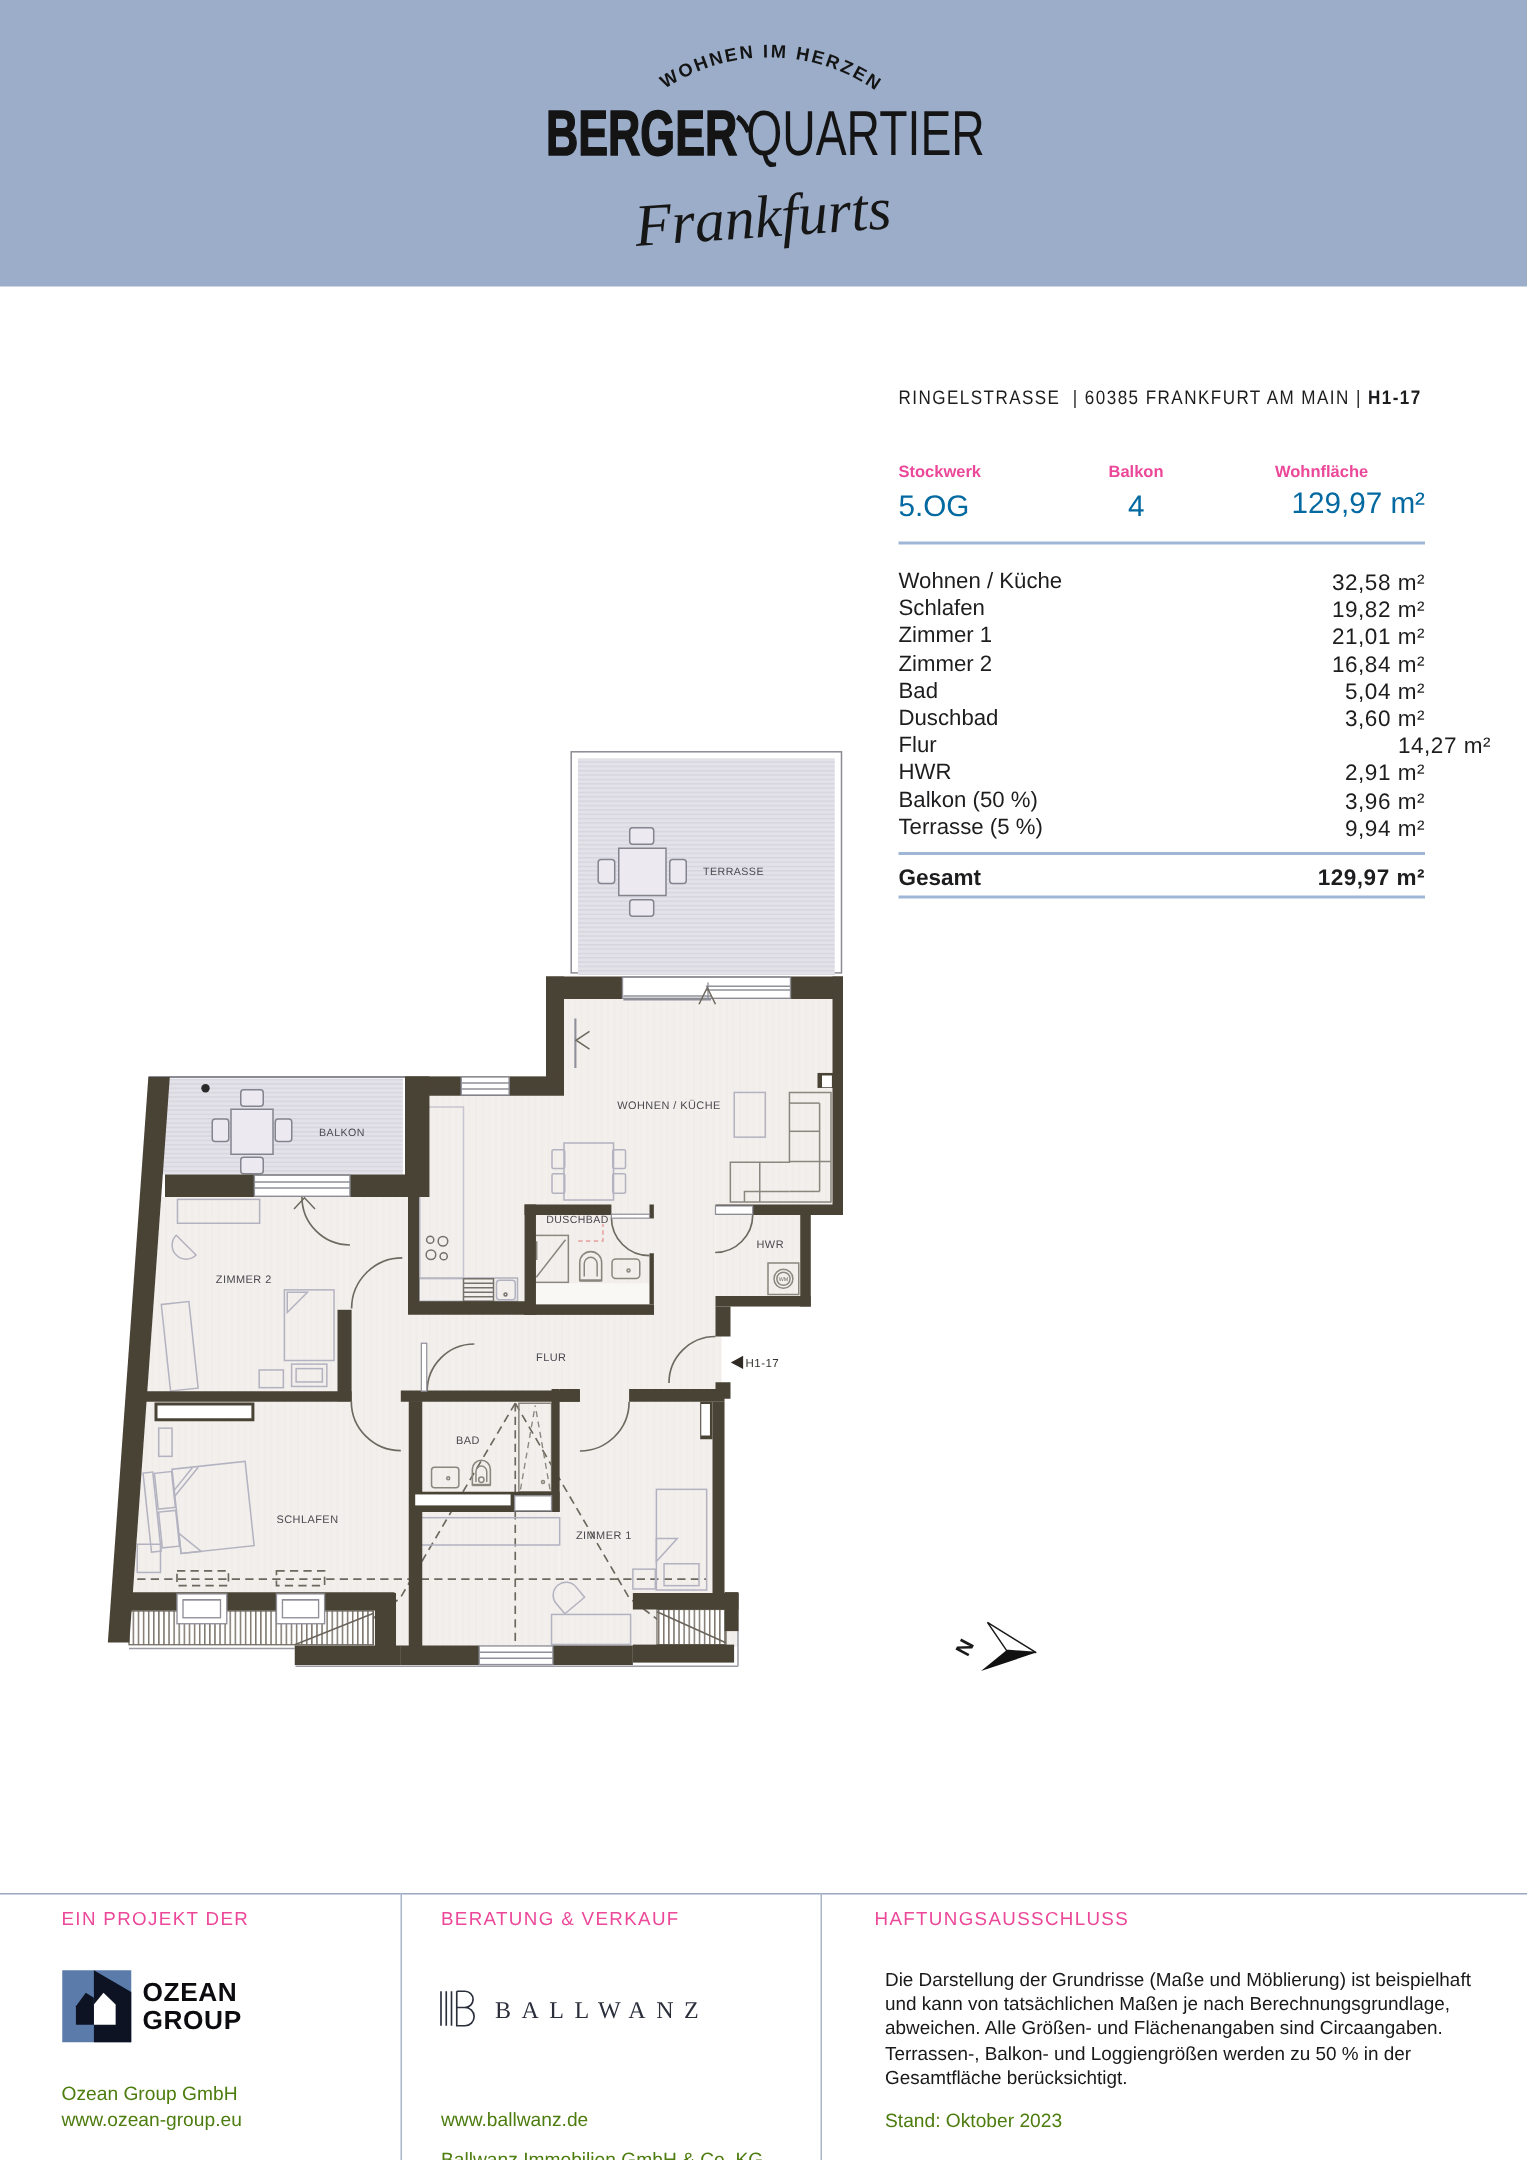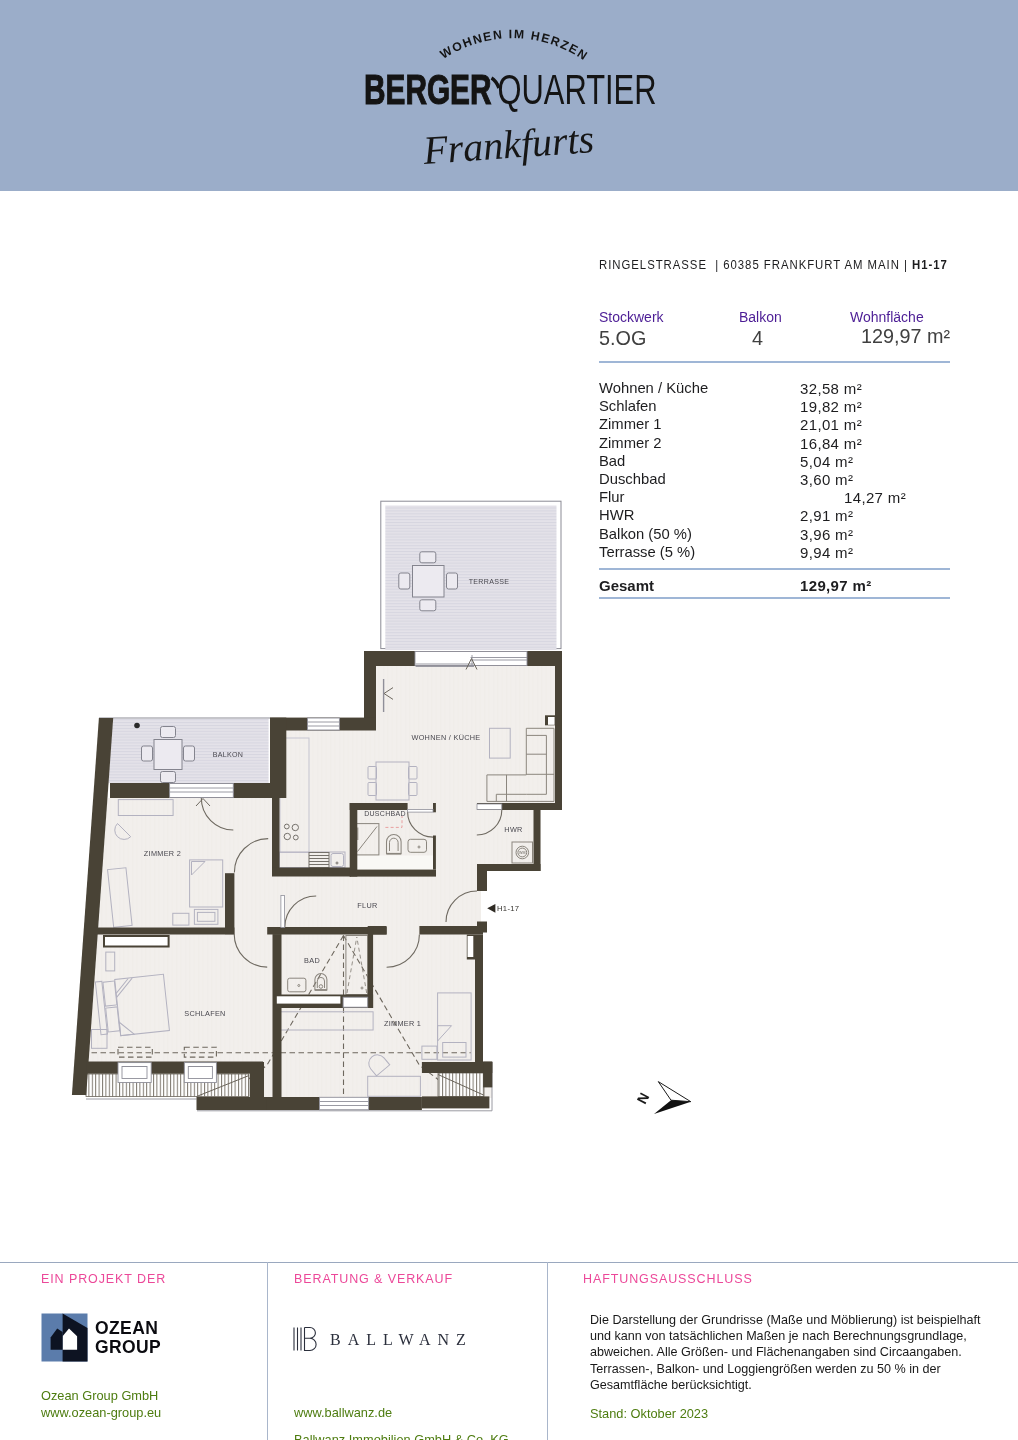--- a/index.html
+++ b/index.html
@@ -2,25 +2,25 @@
 <html><head>
 <meta charset="utf-8">
 <style>
   html,body{margin:0;padding:0;}
   body{width:1018px;height:1440px;position:relative;background:#ffffff;
        font-family:"Liberation Sans",sans-serif;overflow:hidden;}
   .band{position:absolute;left:0;top:0;width:1018px;height:191px;background:#9badc9;}
   .abs{position:absolute;white-space:nowrap;}
   .addr{left:599px;top:257px;font-size:13px;letter-spacing:1.1px;color:#1d1d1f;transform:scaleX(0.875);transform-origin:0 0;}
   .addr b{font-weight:bold;}
-  .hdr{font-weight:normal;font-size:14px;color:#4c1d95;}
-  .big{font-size:19.8px;color:#404040;}
+  .hdr{font-weight:bold;font-size:11px;color:#ec4899;}
+  .big{font-size:19.8px;color:#0369a1;}
   .rule{position:absolute;height:1.5px;background:#9fb6d6;}
   .rlab{left:599px;font-size:14.8px;color:#1d1d1f;}
-  .rval{font-size:15px;letter-spacing:0.35px;color:#1d1d1f;text-align:left;}
+  .rval{font-size:15px;letter-spacing:0.35px;color:#1d1d1f;text-align:right;}
   .foot{font-size:12.5px;color:#ec4899;}
   .fsm{font-size:12.8px;color:#4d7c0f;}
   .para{position:absolute;left:590px;top:1312px;width:400px;font-size:12.6px;
         line-height:16.2px;color:#191919;white-space:normal;}
   .vline{position:absolute;width:1px;background:#a9b6cb;top:1262px;height:178px;}
 </style>
 </head>
 <body>
 <div class="band"></div>
 

